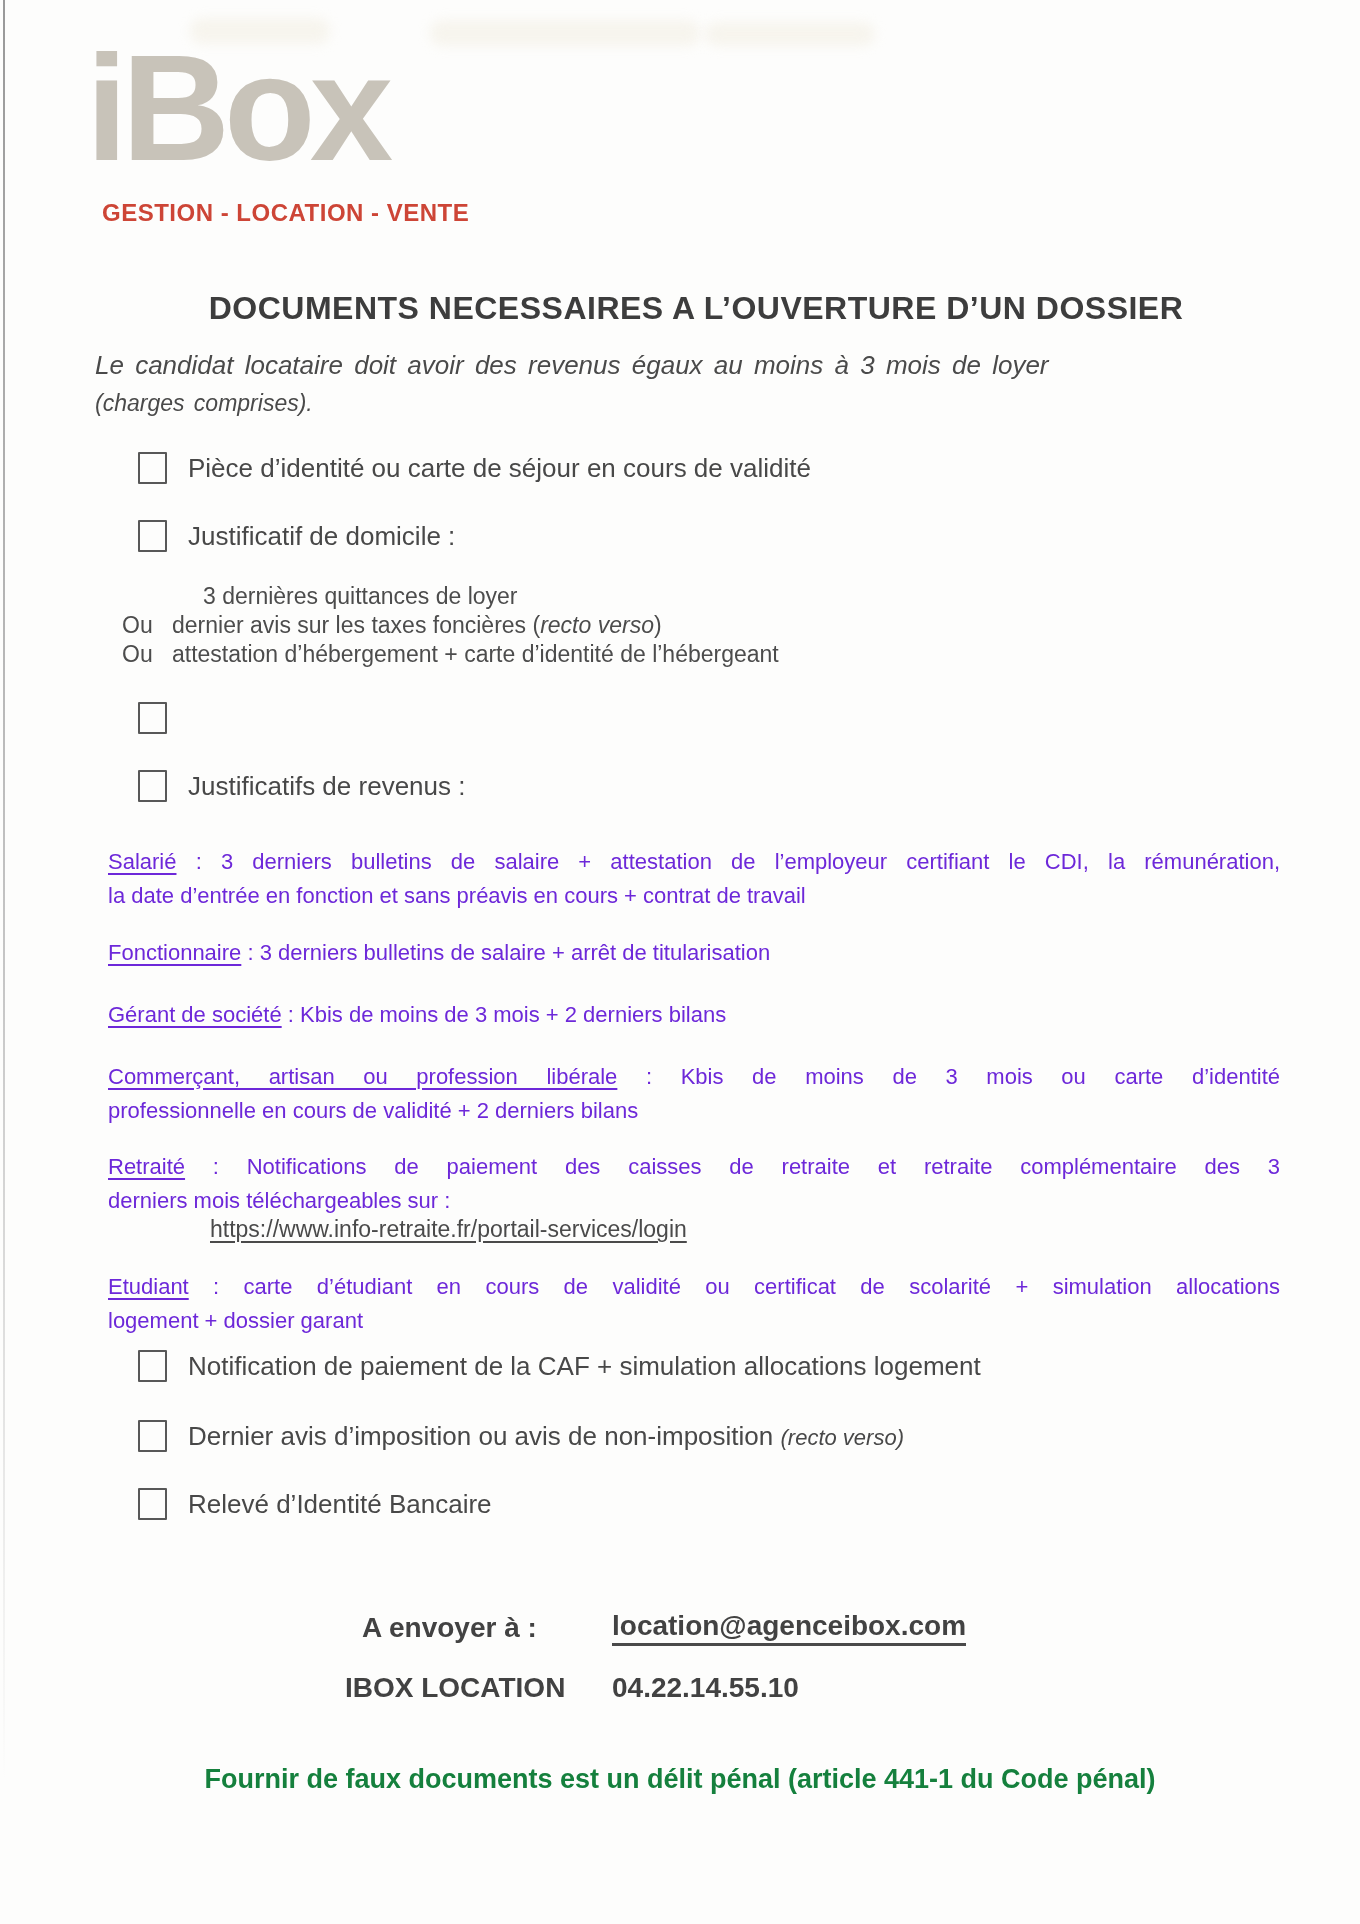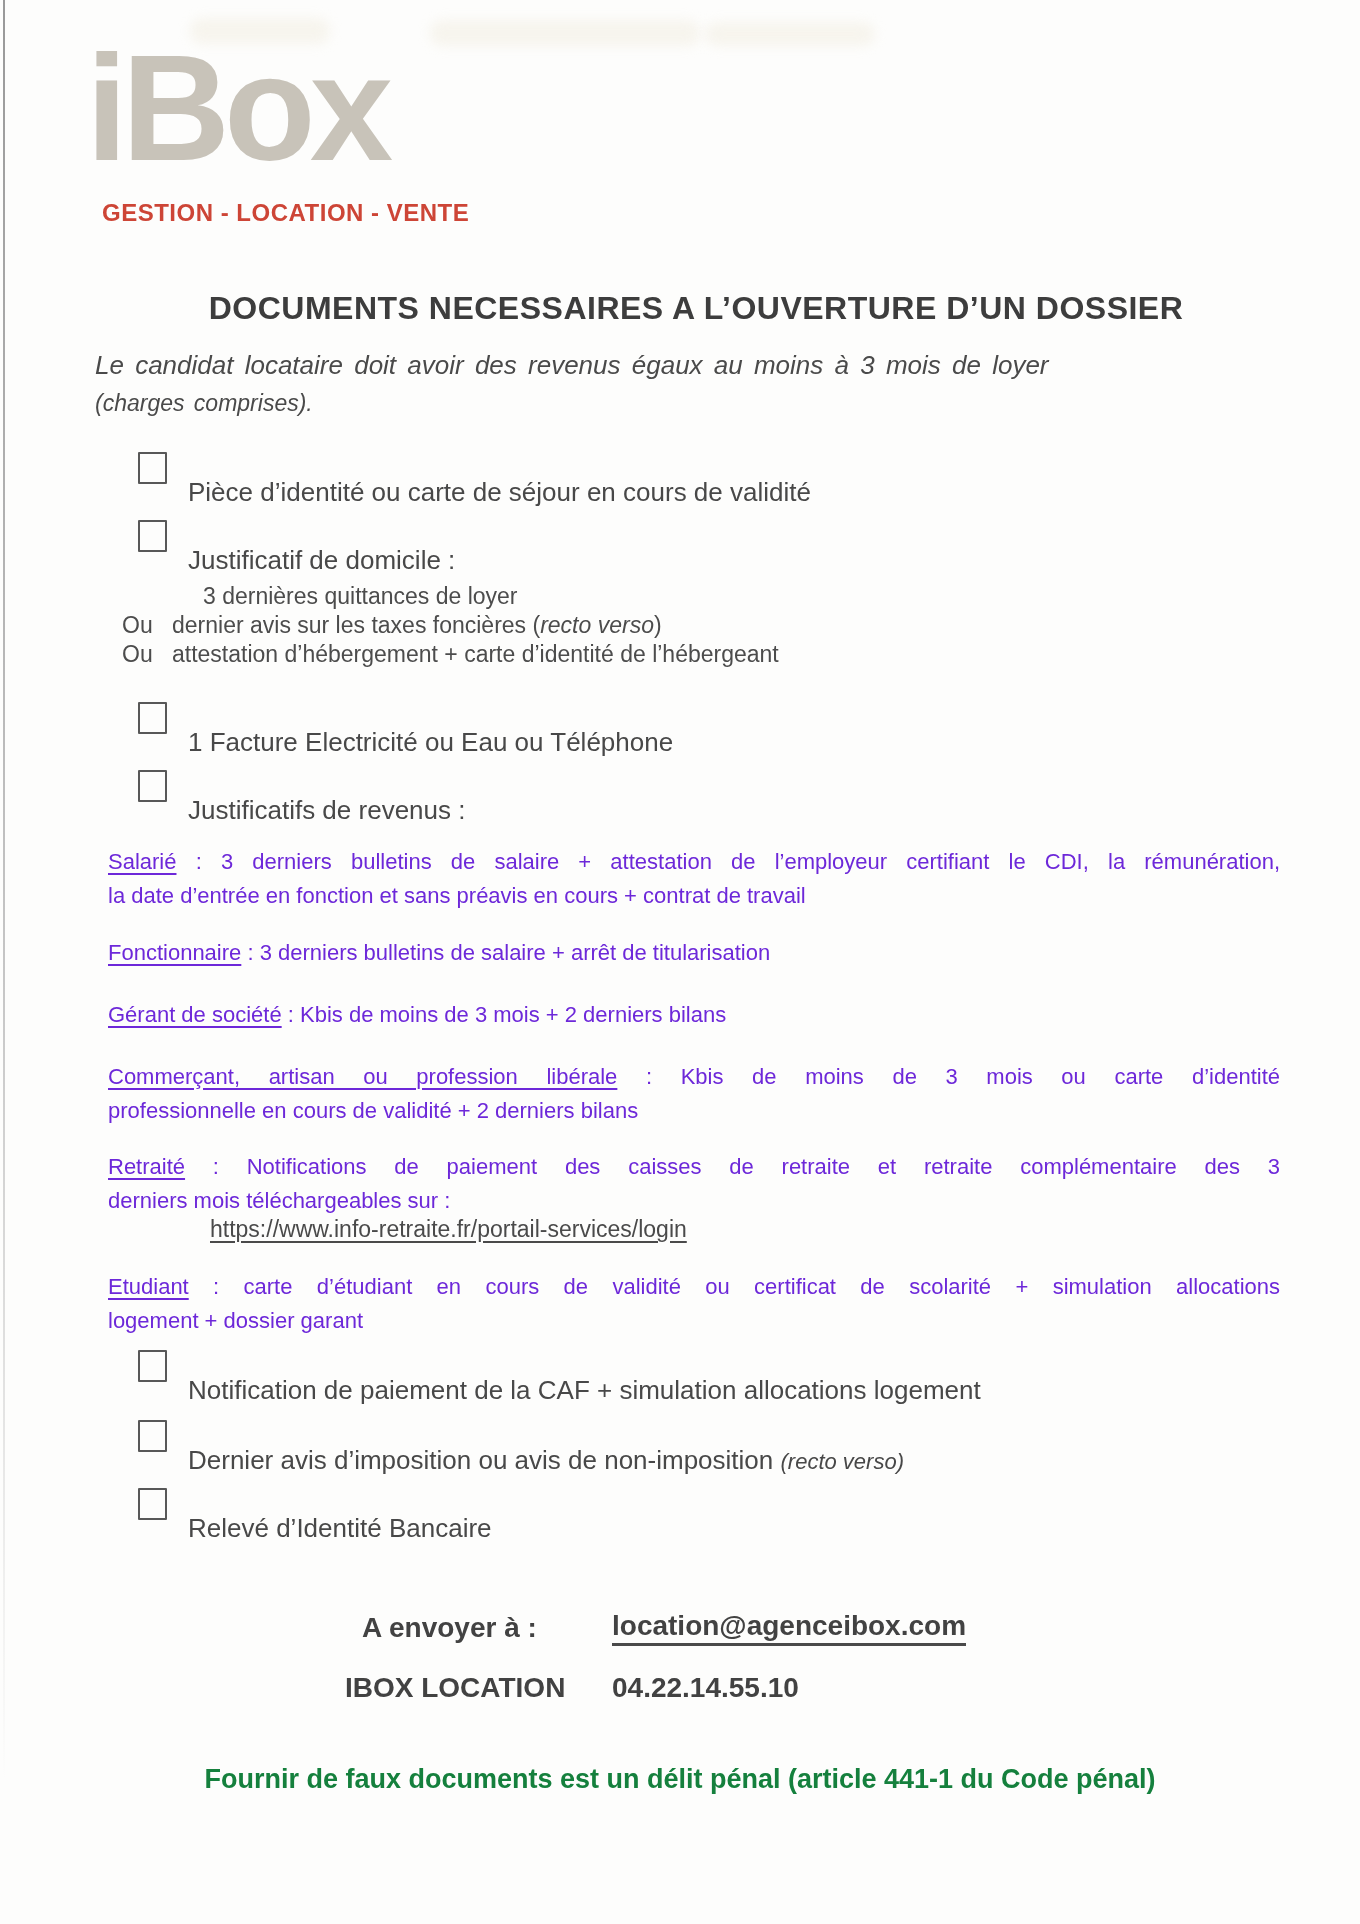--- a/index.html
+++ b/index.html
@@ -22,21 +22,21 @@
     font-size:32px;font-weight:bold;letter-spacing:.5px;color:#3d3d3d;}
   
   .intro1{position:absolute;left:95px;top:350px;font-size:26px;font-style:italic;
     word-spacing:4px;color:#4a4a4a;}
   .intro2{position:absolute;left:95px;top:390px;font-size:23px;font-style:italic;
     word-spacing:3px;color:#4a4a4a;}
   
   .cbrow{position:absolute;left:0;width:1360px;height:34px;}
   .cb{position:absolute;left:138px;top:0;width:25px;height:28px;
     border:2px solid #585858;background:transparent;border-radius:1px;}
-  .cbrow .lbl{position:absolute;left:188px;top:1px;font-size:26px;color:#484848;white-space:nowrap;margin-top:24px;}
+  .cbrow .lbl{position:absolute;left:188px;top:1px;font-size:26px;color:#484848;white-space:nowrap;}
   .it{font-style:italic;}
   .lbl .it{font-size:22px;}
   
   .subrow{position:absolute;left:0;width:1360px;height:30px;font-size:23px;color:#4c4c4c;}
   .subrow .ou{position:absolute;left:122px;top:0;}
   .subrow .subtext{position:absolute;left:172px;top:0;white-space:nowrap;}
   
   .para{position:absolute;left:108px;width:1172px;font-size:22px;line-height:34px;color:#6d28d9;}
   .jline{text-align:justify;text-align-last:justify;}
   .u{text-decoration:underline;text-underline-offset:4px;}
@@ -84,21 +84,20 @@
     <span class="ou">Ou</span>
     <span class="subtext"><span>dernier avis sur les taxes foncières (</span><span class="it">recto verso</span><span>)</span></span>
   </div>
   <div class="subrow" style="top:641px;">
     <span class="ou">Ou</span>
     <span class="subtext"><span>attestation d’hébergement + carte d’identité de l’hébergeant</span><span class="it"></span><span></span></span>
   </div>
 
   <div class="cbrow" style="top:702px;">
     <span class="cb"></span>
-    <span class="lbl">1 Facture Electricité ou Eau ou Téléphone</span>
   </div>
   <div class="cbrow" style="top:770px;">
     <span class="cb"></span>
     <span class="lbl">Justificatifs de revenus :</span>
   </div>
 
   <div class="para" style="top:845px;">
     <div class="jline"><span class="u">Salarié</span><span> : </span><span>3 derniers bulletins de salaire + attestation de l’employeur certifiant le CDI, la rémunération,</span></div>
     <div>la date d’entrée en fonction et sans préavis en cours + contrat de travail</div>
   </div>

